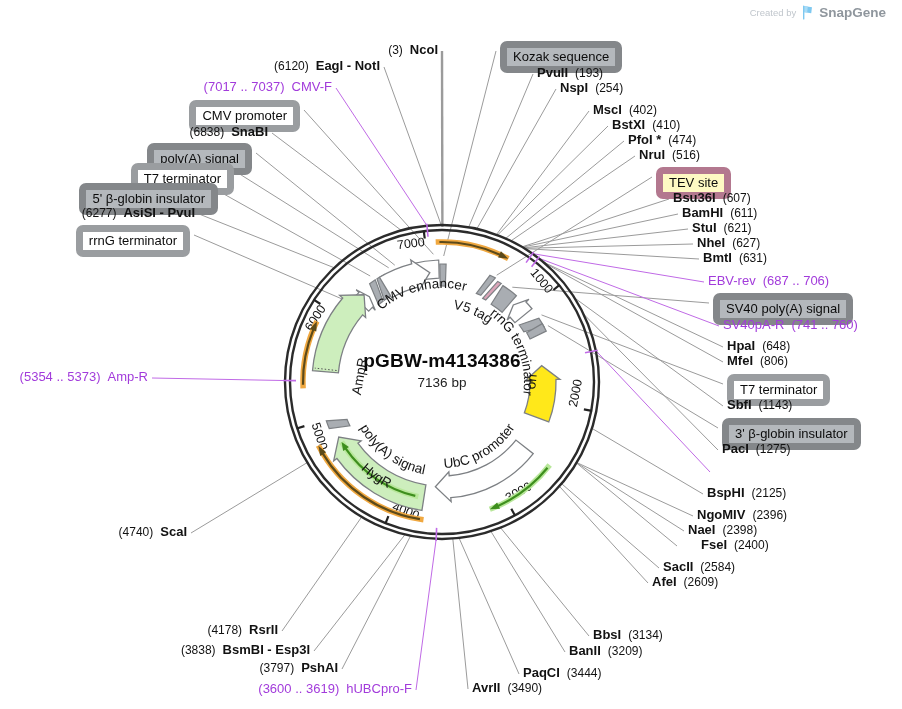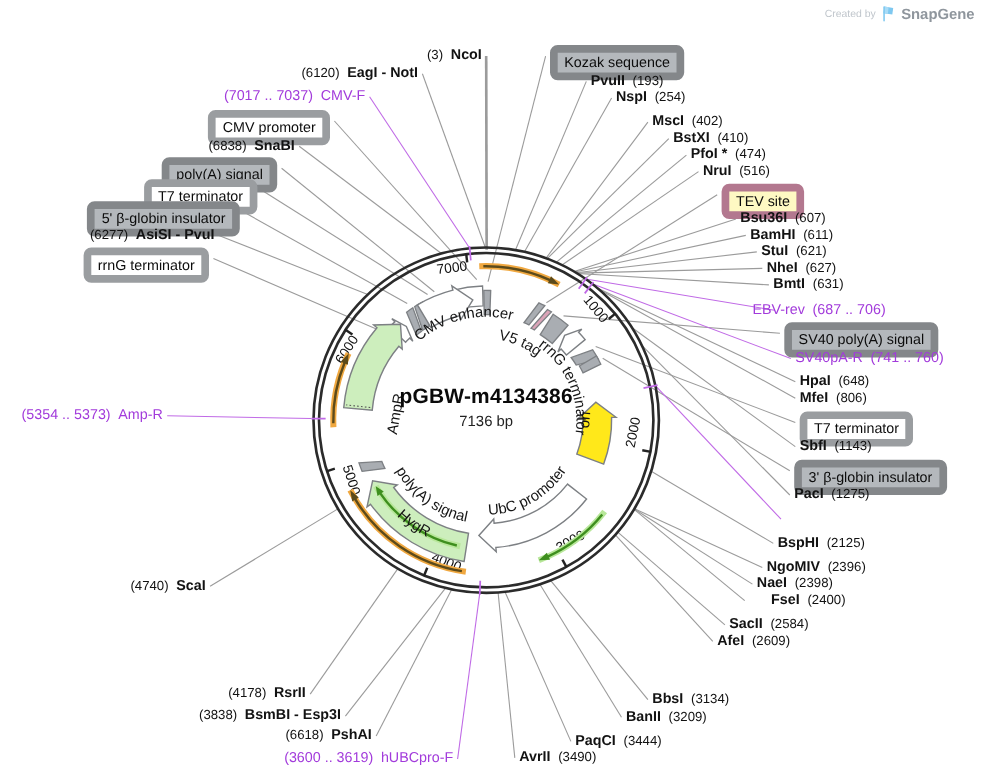--- a/index.html
+++ b/index.html
@@ -161,36 +161,36 @@
       <div class="lbl" style="top: 123px; right: 634px;"><span class="p">(6838)</span><span class="n">SnaBI</span></div>
       <div class="boxlbl gray" style="top: 143px; right: 650px;">poly(A) signal</div>
       <div class="boxlbl white" style="top: 163px; right: 668px;">T7 terminator</div>
       <div class="boxlbl gray" style="top: 183px; right: 684px;">5' β-globin insulator</div>
       <div class="lbl" style="top: 204px; right: 707px;"><span class="p">(6277)</span><span class="n">AsiSI - PvuI</span></div>
       <div class="boxlbl white" style="top: 225px; right: 712px;">rrnG terminator</div>
       <div class="lbl purple" style="top: 368px; right: 754px;"><span class="p">(5354 .. 5373)</span><span class="n">Amp-R</span></div>
       <div class="lbl" style="top: 523px; right: 715px;"><span class="p">(4740)</span><span class="n">ScaI</span></div>
       <div class="lbl" style="top: 621px; right: 624px;"><span class="p">(4178)</span><span class="n">RsrII</span></div>
       <div class="lbl" style="top: 641px; right: 592px;"><span class="p">(3838)</span><span class="n">BsmBI - Esp3I</span></div>
-      <div class="lbl" style="top: 659px; right: 564px;"><span class="p">(6618)</span><span class="n">PshAI</span></div>
+      <div class="lbl" style="top: 659px; right: 564px;"><span class="p">(3797)</span><span class="n">PshAI</span></div>
       <div class="lbl purple" style="top: 680px; right: 490px;"><span class="p">(3600 .. 3619)</span><span class="n">hUBCpro-F</span></div>
       <div class="boxlbl gray" style="top: 41px; left: 500px;">Kozak sequence</div>
       <div class="lbl" style="top: 64px; left: 537px;"><span class="n">PvuII</span><span class="p">(193)</span></div>
       <div class="lbl" style="top: 79px; left: 560px;"><span class="n">NspI</span><span class="p">(254)</span></div>
       <div class="lbl" style="top: 101px; left: 593px;"><span class="n">MscI</span><span class="p">(402)</span></div>
       <div class="lbl" style="top: 116px; left: 612px;"><span class="n">BstXI</span><span class="p">(410)</span></div>
       <div class="lbl" style="top: 131px; left: 628px;"><span class="n">PfoI *</span><span class="p">(474)</span></div>
       <div class="lbl" style="top: 146px; left: 639px;"><span class="n">NruI</span><span class="p">(516)</span></div>
       <div class="boxlbl pink" style="top: 167px; left: 656px;">TEV site</div>
       <div class="lbl" style="top: 189px; left: 673px;"><span class="n">Bsu36I</span><span class="p">(607)</span></div>
       <div class="lbl" style="top: 204px; left: 682px;"><span class="n">BamHI</span><span class="p">(611)</span></div>
       <div class="lbl" style="top: 219px; left: 692px;"><span class="n">StuI</span><span class="p">(621)</span></div>
       <div class="lbl" style="top: 234px; left: 697px;"><span class="n">NheI</span><span class="p">(627)</span></div>
       <div class="lbl" style="top: 249px; left: 703px;"><span class="n">BmtI</span><span class="p">(631)</span></div>
-      <div class="lbl purple" style="top: 272px; left: 684px;"><span class="n">EBV-rev</span><span class="p">(687 .. 706)</span></div>
+      <div class="lbl purple" style="top: 272px; left: 708px;"><span class="n">EBV-rev</span><span class="p">(687 .. 706)</span></div>
       <div class="boxlbl gray" style="top: 293px; left: 713px;">SV40 poly(A) signal</div>
       <div class="lbl purple" style="top: 316px; left: 723px;"><span class="n">SV40pA-R</span><span class="p">(741 .. 760)</span></div>
       <div class="lbl" style="top: 337px; left: 727px;"><span class="n">HpaI</span><span class="p">(648)</span></div>
       <div class="lbl" style="top: 352px; left: 727px;"><span class="n">MfeI</span><span class="p">(806)</span></div>
       <div class="boxlbl white" style="top: 374px; left: 727px;">T7 terminator</div>
       <div class="lbl" style="top: 396px; left: 727px;"><span class="n">SbfI</span><span class="p">(1143)</span></div>
       <div class="boxlbl gray" style="top: 418px; left: 722px;">3' β-globin insulator</div>
       <div class="lbl" style="top: 440px; left: 722px;"><span class="n">PacI</span><span class="p">(1275)</span></div>
       <div class="lbl" style="top: 484px; left: 707px;"><span class="n">BspHI</span><span class="p">(2125)</span></div>
       <div class="lbl" style="top: 506px; left: 697px;"><span class="n">NgoMIV</span><span class="p">(2396)</span></div>

